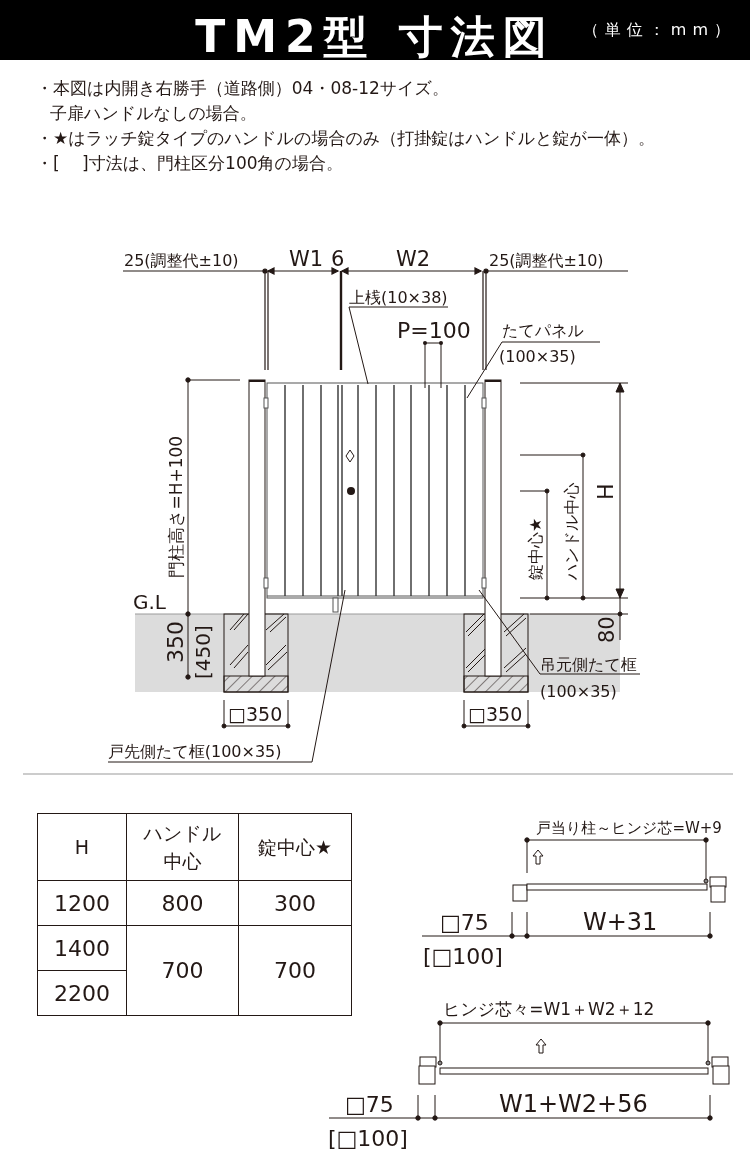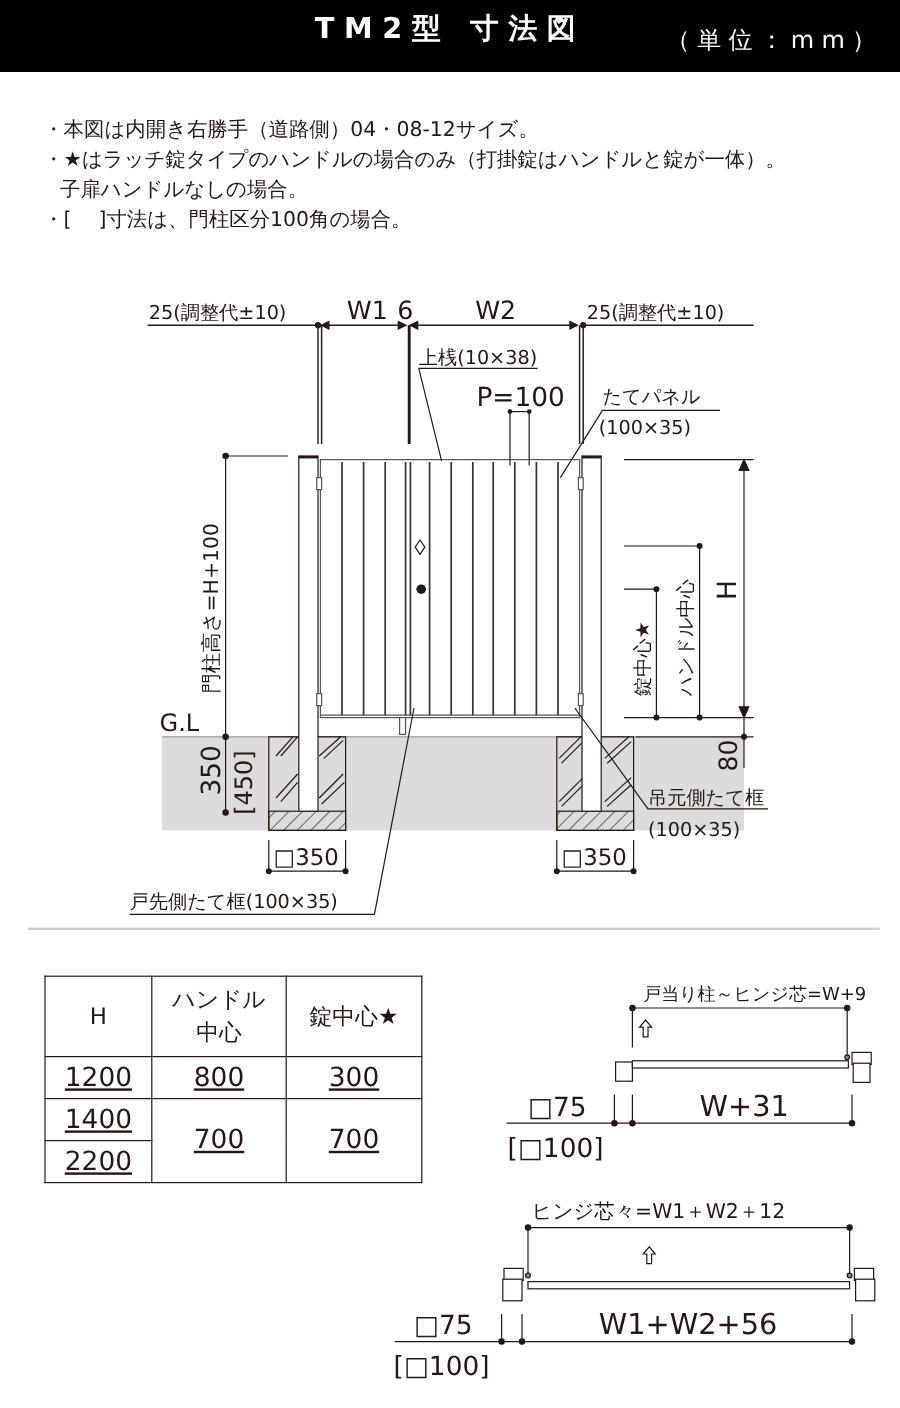--- a/index.html
+++ b/index.html
@@ -1,44 +1,44 @@
 <!DOCTYPE html>
 <html><head>
   <meta charset="utf-8">
   <style>
     html, body { margin: 0; padding: 0; background: #ffffff; }
     body { width: 750px; height: 1173px; position: relative; overflow: hidden;
            font-family: "DejaVu Sans", "Liberation Sans", sans-serif; color: #231815; }
     .header { position: absolute; left: 0; top: 0; width: 750px; height: 60px; background: #000; }
     .header-title { position: absolute; left: 0; width: 750px; top: 8px; text-align: center;
-                    color: #fff; font-size: 24px; font-weight: bold; letter-spacing: 8px; }
-    .header-unit { position: absolute; right: 14px; top: 20px; color: #fff; font-size: 20px; letter-spacing: 6px; }
-    .notes { position: absolute; left: 36px; top: 96px; font-size: 17px; line-height: 25px; }
+                    color: #fff; font-size: 44px; font-weight: bold; letter-spacing: 8px; }
+    .header-unit { position: absolute; right: 14px; top: 20px; color: #fff; font-size: 16px; letter-spacing: 6px; }
+    .notes { position: absolute; left: 36px; top: 76px; font-size: 17px; line-height: 25px; }
     .note { white-space: nowrap; }
     .note.indent { padding-left: 14px; }
     svg.drawing { position: absolute; left: 0; top: 0; }
     .divider { position: absolute; left: 23px; top: 773px; width: 710px; height: 2px; background: #cccccc; }
     table.spec { position: absolute; left: 37px; top: 813px; border-collapse: collapse; font-size: 22px; }
     table.spec td { border: 1.6px solid #231815; text-align: center; padding: 0; }
     table.spec .hdr { font-size: 19px; line-height: 28px; height: 66px; }
-    table.spec .row { height: 35px; text-decoration: underline; }
+    table.spec .row { height: 45px; }
     text { font-family: "DejaVu Sans", "Liberation Sans", sans-serif; fill: #231815; }
   </style>
 </head>
 <body>
 
 <div class="header">
   <div class="header-title">TM2型 寸法図</div>
   <div class="header-unit">（単位：mm）</div>
 </div>
 
 <div class="notes">
   <div class="note">・本図は内開き右勝手（道路側）04・08-12サイズ。</div>
+  <div class="note indent">子扉ハンドルなしの場合。</div>
   <div class="note">・★はラッチ錠タイプのハンドルの場合のみ（打掛錠はハンドルと錠が一体）。</div>
-  <div class="note indent">子扉ハンドルなしの場合。</div>
   <div class="note">・[　 ]寸法は、門柱区分100角の場合。</div>
 </div>
 
 <svg class="drawing" width="750" height="1173" viewBox="0 0 750 1173">
   <defs>
     <pattern id="hatch" width="8" height="8" patternUnits="userSpaceOnUse" patternTransform="rotate(45)">
       <line x1="0" y1="0" x2="0" y2="8" stroke="#231815" stroke-width="1"></line>
     </pattern>
   </defs>
 

